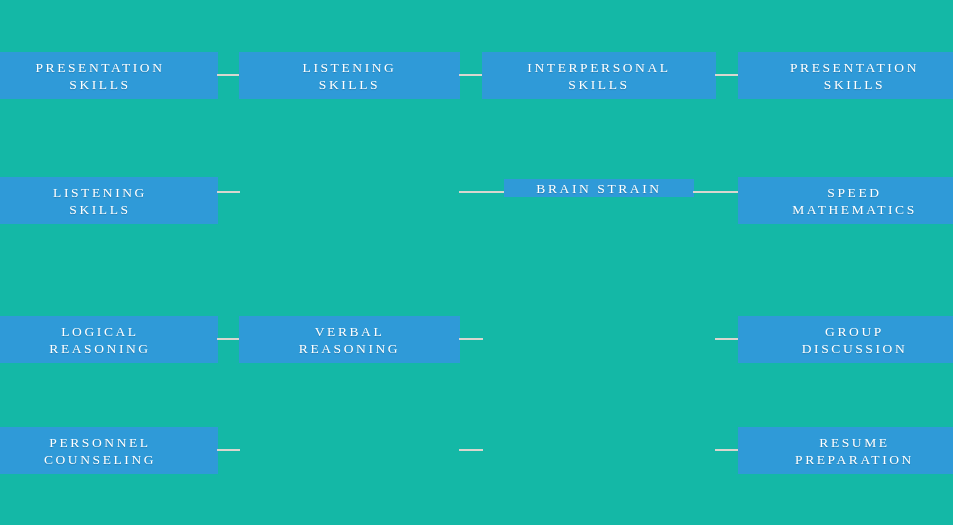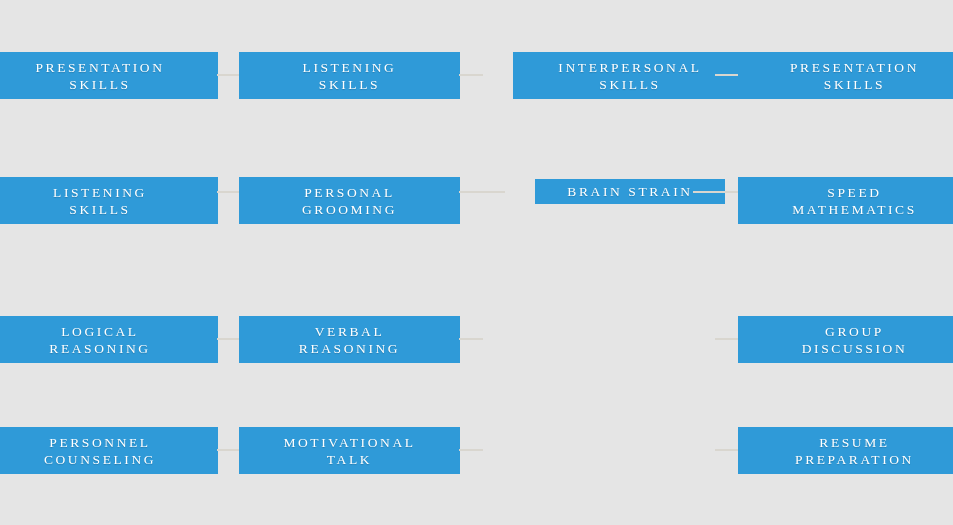--- a/index.html
+++ b/index.html
@@ -10,21 +10,21 @@
     width: 953px;
     height: 525px;
     background: #555555;
     font-family: "Liberation Serif", "DejaVu Serif", serif;
     overflow: hidden;
   }
   #grid-canvas {
     position: relative;
     width: 953px;
     height: 525px;
-    background: #e5e5e5;
+    background: #14b8a6;
   }
   .grid-row {
     position: absolute;
     left: 0;
     width: 953px;
     height: 125px;
   }
   .row-1 { top: 0px; }
   .row-2 { top: 125px; }
   .row-3 { top: 264px; }
@@ -49,27 +49,27 @@
     text-shadow: 0 1px 1px rgba(0,0,0,0.18);
   }
   
   .node.two-line {
     top: 52px;
     height: 47px;
   }
   
   .node.one-line {
     top: 54px;
-    height: 25px;
+    height: 18px;
   }
 
   
   .col-1 { left: -18px;  width: 236px; }
   .col-2 { left: 239px;  width: 221px; }
-  .col-3 { left: 482px;  width: 234px; margin-left: 31px; }
+  .col-3 { left: 482px;  width: 234px; }
   .col-4 { left: 738px;  width: 233px; }
 
   
   .col-3.one-line { left: 504px; width: 190px; }
 
   .connector {
     position: absolute;
     height: 2px;
     background: #d9d6cf;
     top: 74px;
@@ -99,22 +99,20 @@
 SKILLS</div>
     <div class="connector c3"></div>
     <div class="node two-line col-4">PRESENTATION
 SKILLS</div>
   </div>
 
   <div class="grid-row row-2">
     <div class="node two-line col-1">LISTENING
 SKILLS</div>
     <div class="connector c1"></div>
-    <div class="node two-line col-2">PERSONAL
-GROOMING</div>
     <div class="connector c2"></div>
     <div class="node one-line col-3">BRAIN STRAIN</div>
     <div class="connector c3"></div>
     <div class="node two-line col-4">SPEED
 MATHEMATICS</div>
   </div>
 
   <div class="grid-row row-3">
     <div class="node two-line col-1">LOGICAL
 REASONING</div>
@@ -124,21 +122,19 @@
     <div class="connector c2"></div>
     <div class="connector c3"></div>
     <div class="node two-line col-4">GROUP
 DISCUSSION</div>
   </div>
 
   <div class="grid-row row-4">
     <div class="node two-line col-1">PERSONNEL
 COUNSELING</div>
     <div class="connector c1"></div>
-    <div class="node two-line col-2">MOTIVATIONAL
-TALK</div>
     <div class="connector c2"></div>
     <div class="connector c3"></div>
     <div class="node two-line col-4">RESUME
 PREPARATION</div>
   </div>
 
 </div>
 
 </body></html>

